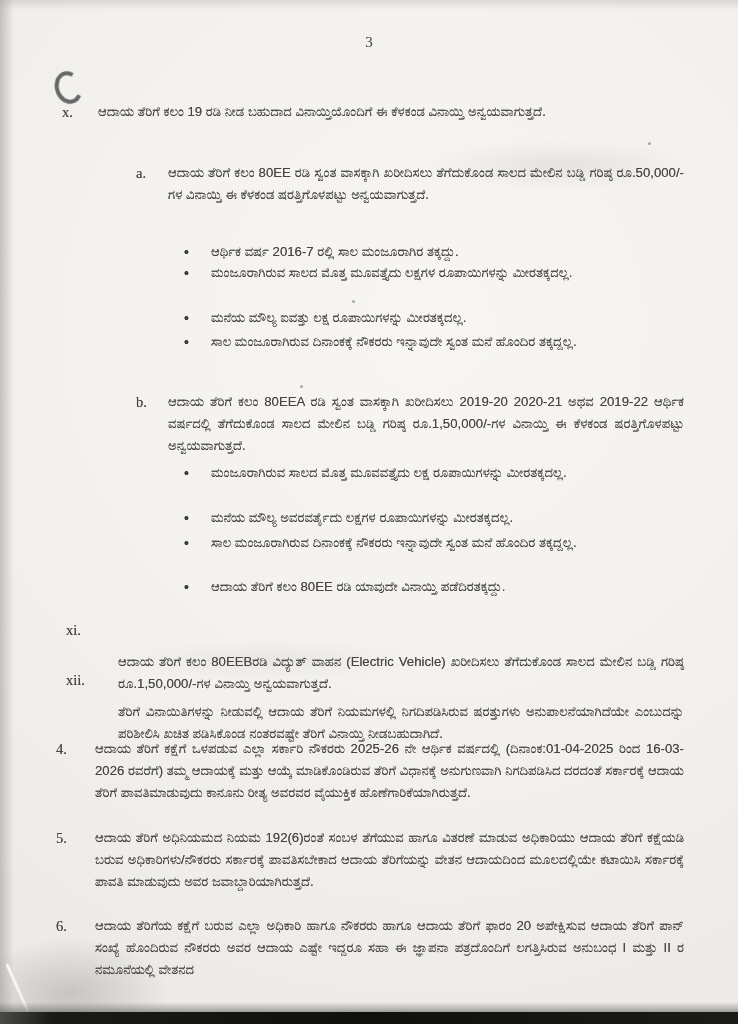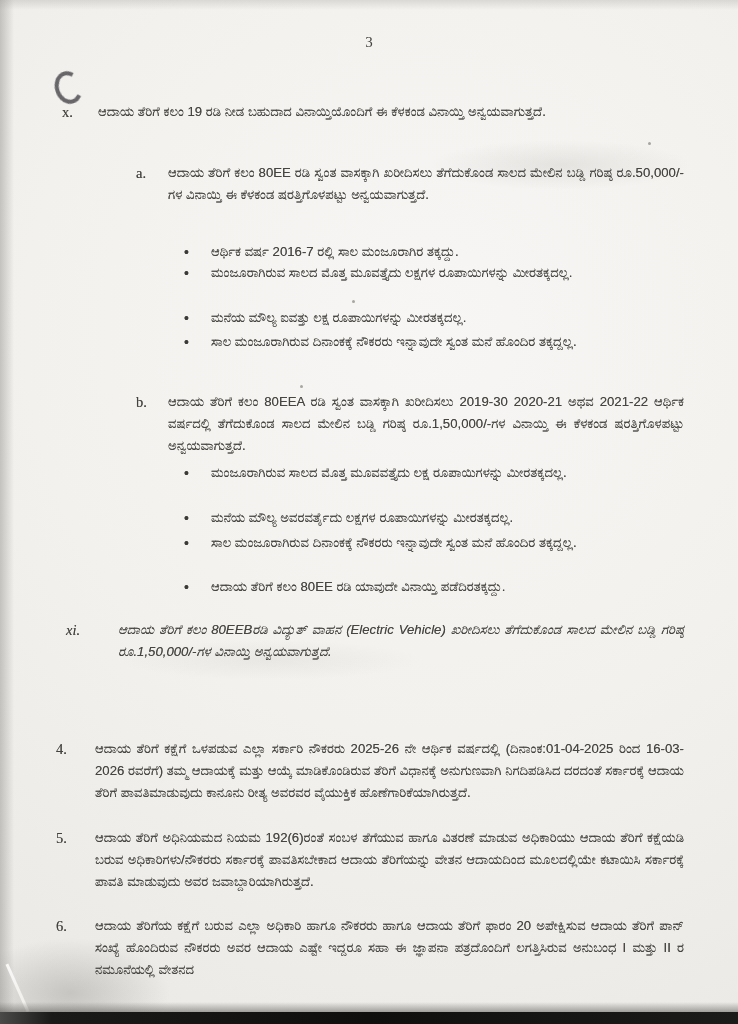--- a/index.html
+++ b/index.html
@@ -34,21 +34,21 @@
   
   .pagenum{position:absolute;top:34px;left:0;width:738px;text-align:center;
     font-family:"Liberation Serif", serif;font-size:15px;color:#454340;}
   .item{position:absolute;display:flex;line-height:22px;color:#474542;
     text-shadow:0 0 0.5px rgba(70,68,64,0.65);}
   .item .lbl{flex:none;font-family:"Liberation Serif", serif;font-size:14.5px;color:#454340;}
   .item .txt{font-size:13.2px;text-align:justify;}
   .item .blt{flex:none;font-size:14px;color:#3c3a38;}
 
   .lv-x{left:62px;}      .lv-x .lbl{width:36px;}     .lv-x .txt{width:586px;}
-  .lv-rom{left:66px;font-style:italic;}    .lv-rom .lbl{width:52px;}   .lv-rom .txt{width:566px;}
+  .lv-rom{left:66px;}    .lv-rom .lbl{width:52px;}   .lv-rom .txt{width:566px;margin-top:32px;}
   .lv-alpha{left:136px;} .lv-alpha .lbl{width:32px;} .lv-alpha .txt{width:516px;}
   .lv-bullet{left:184px;}.lv-bullet .blt{width:27px;}.lv-bullet .txt{width:476px;}
   .lv-num{left:56px;}    .lv-num .lbl{width:39px;}   .lv-num .txt{width:589px;}
 </style>
 </head>
 <body>
 
 <div class="scan">
 
   <div class="edge-left"></div>
@@ -86,21 +86,21 @@
     <div class="blt">•</div>
     <div class="txt">ಮನೆಯ ಮೌಲ್ಯ ಐವತ್ತು ಲಕ್ಷ ರೂಪಾಯಿಗಳನ್ನು ಮೀರತಕ್ಕದಲ್ಲ.</div>
   </div>
   <div class="item lv-bullet" style="top:331px;">
     <div class="blt">•</div>
     <div class="txt">ಸಾಲ ಮಂಜೂರಾಗಿರುವ ದಿನಾಂಕಕ್ಕೆ ನೌಕರರು ಇನ್ನಾವುದೇ ಸ್ವಂತ ಮನೆ ಹೊಂದಿರ ತಕ್ಕದ್ದಲ್ಲ.</div>
   </div>
 
   <div class="item lv-alpha" style="top:391px;">
     <div class="lbl">b.</div>
-    <div class="txt">ಆದಾಯ ತೆರಿಗೆ ಕಲಂ 80EEA ರಡಿ ಸ್ವಂತ ವಾಸಕ್ಕಾಗಿ ಖರೀದಿಸಲು 2019-30 2020-21 ಅಥವ 2021-22 ಆರ್ಥಿಕ ವರ್ಷದಲ್ಲಿ ತೆಗೆದುಕೊಂಡ ಸಾಲದ ಮೇಲಿನ ಬಡ್ಡಿ ಗರಿಷ್ಠ ರೂ.1,50,000/-ಗಳ ವಿನಾಯ್ತಿ ಈ ಕೆಳಕಂಡ ಷರತ್ತಿಗೊಳಪಟ್ಟು ಅನ್ವಯವಾಗುತ್ತದೆ.</div>
+    <div class="txt">ಆದಾಯ ತೆರಿಗೆ ಕಲಂ 80EEA ರಡಿ ಸ್ವಂತ ವಾಸಕ್ಕಾಗಿ ಖರೀದಿಸಲು 2019-20 2020-21 ಅಥವ 2019-22 ಆರ್ಥಿಕ ವರ್ಷದಲ್ಲಿ ತೆಗೆದುಕೊಂಡ ಸಾಲದ ಮೇಲಿನ ಬಡ್ಡಿ ಗರಿಷ್ಠ ರೂ.1,50,000/-ಗಳ ವಿನಾಯ್ತಿ ಈ ಕೆಳಕಂಡ ಷರತ್ತಿಗೊಳಪಟ್ಟು ಅನ್ವಯವಾಗುತ್ತದೆ.</div>
   </div>
 
   <div class="item lv-bullet" style="top:462px;">
     <div class="blt">•</div>
     <div class="txt">ಮಂಜೂರಾಗಿರುವ ಸಾಲದ ಮೊತ್ತ ಮೂವವತ್ತೈದು ಲಕ್ಷ ರೂಪಾಯಿಗಳನ್ನು ಮೀರತಕ್ಕದಲ್ಲ.</div>
   </div>
   <div class="item lv-bullet" style="top:507px;">
     <div class="blt">•</div>
     <div class="txt">ಮನೆಯ ಮೌಲ್ಯ ಅವರವರ್ತೈದು ಲಕ್ಷಗಳ ರೂಪಾಯಿಗಳನ್ನು ಮೀರತಕ್ಕದಲ್ಲ.</div>
   </div>
@@ -111,20 +111,24 @@
   <div class="item lv-bullet" style="top:576px;">
     <div class="blt">•</div>
     <div class="txt">ಆದಾಯ ತೆರಿಗೆ ಕಲಂ 80EE ರಡಿ ಯಾವುದೇ ವಿನಾಯ್ತಿ ಪಡೆದಿರತಕ್ಕದ್ದು.</div>
   </div>
 
   <div class="item lv-rom" style="top:619px;">
     <div class="lbl">xi.</div>
     <div class="txt">ಆದಾಯ ತೆರಿಗೆ ಕಲಂ 80EEBರಡಿ ವಿದ್ಯುತ್ ವಾಹನ (Electric Vehicle) ಖರೀದಿಸಲು ತೆಗೆದುಕೊಂಡ ಸಾಲದ ಮೇಲಿನ ಬಡ್ಡಿ ಗರಿಷ್ಠ ರೂ.1,50,000/-ಗಳ ವಿನಾಯ್ತಿ ಅನ್ವಯವಾಗುತ್ತದೆ.</div>
   </div>
 
+  <div class="item lv-rom" style="top:669px;">
+    <div class="lbl">xii.</div>
+    <div class="txt">ತೆರಿಗೆ ವಿನಾಯಿತಿಗಳನ್ನು ನೀಡುವಲ್ಲಿ ಆದಾಯ ತೆರಿಗೆ ನಿಯಮಗಳಲ್ಲಿ ನಿಗದಿಪಡಿಸಿರುವ ಷರತ್ತುಗಳು ಅನುಪಾಲನೆಯಾಗಿದೆಯೇ ಎಂಬುದನ್ನು ಪರಿಶೀಲಿಸಿ ಖಚಿತ ಪಡಿಸಿಕೊಂಡ ನಂತರವಷ್ಟೇ ತೆರಿಗೆ ವಿನಾಯ್ತಿ ನೀಡಬಹುದಾಗಿದೆ.</div>
+  </div>
 
   <div class="item lv-num" style="top:738px;">
     <div class="lbl">4.</div>
     <div class="txt">ಆದಾಯ ತೆರಿಗೆ ಕಕ್ಷೆಗೆ ಒಳಪಡುವ ಎಲ್ಲಾ ಸರ್ಕಾರಿ ನೌಕರರು 2025-26 ನೇ ಆರ್ಥಿಕ ವರ್ಷದಲ್ಲಿ (ದಿನಾಂಕ:01-04-2025 ರಿಂದ 16-03-2026 ರವರೆಗೆ) ತಮ್ಮ ಆದಾಯಕ್ಕೆ ಮತ್ತು ಆಯ್ಕೆ ಮಾಡಿಕೊಂಡಿರುವ ತೆರಿಗೆ ವಿಧಾನಕ್ಕೆ ಅನುಗುಣವಾಗಿ ನಿಗದಿಪಡಿಸಿದ ದರದಂತೆ ಸರ್ಕಾರಕ್ಕೆ ಆದಾಯ ತೆರಿಗೆ ಪಾವತಿಮಾಡುವುದು ಕಾನೂನು ರೀತ್ಯ ಅವರವರ ವೈಯುಕ್ತಿಕ ಹೊಣೆಗಾರಿಕೆಯಾಗಿರುತ್ತದೆ.</div>
   </div>
 
   <div class="item lv-num" style="top:827px;">
     <div class="lbl">5.</div>
     <div class="txt">ಆದಾಯ ತೆರಿಗೆ ಅಧಿನಿಯಮದ ನಿಯಮ 192(6)ರಂತೆ ಸಂಬಳ ತೆಗೆಯುವ ಹಾಗೂ ವಿತರಣೆ ಮಾಡುವ ಅಧಿಕಾರಿಯು ಆದಾಯ ತೆರಿಗೆ ಕಕ್ಷೆಯಡಿ ಬರುವ ಅಧಿಕಾರಿಗಳು/ನೌಕರರು ಸರ್ಕಾರಕ್ಕೆ ಪಾವತಿಸಬೇಕಾದ ಆದಾಯ ತೆರಿಗೆಯನ್ನು ವೇತನ ಆದಾಯದಿಂದ ಮೂಲದಲ್ಲಿಯೇ ಕಟಾಯಿಸಿ ಸರ್ಕಾರಕ್ಕೆ ಪಾವತಿ ಮಾಡುವುದು ಅವರ ಜವಾಬ್ದಾರಿಯಾಗಿರುತ್ತದೆ.</div>
   </div>

